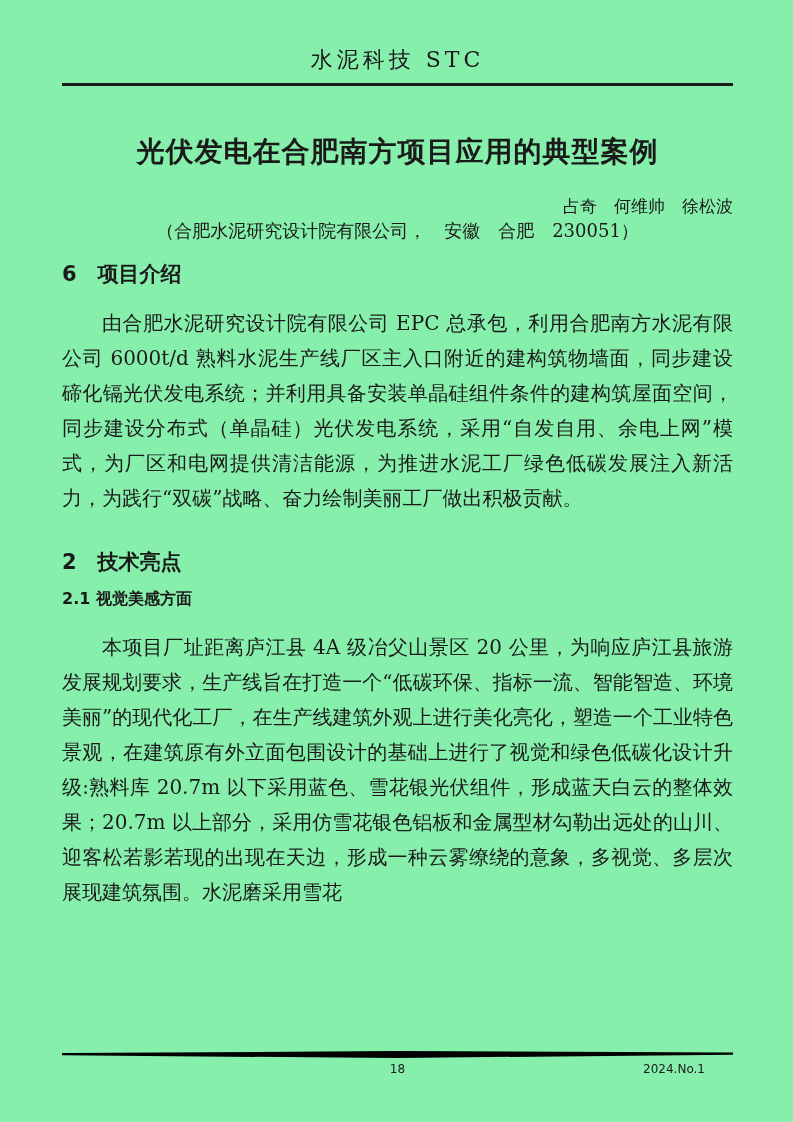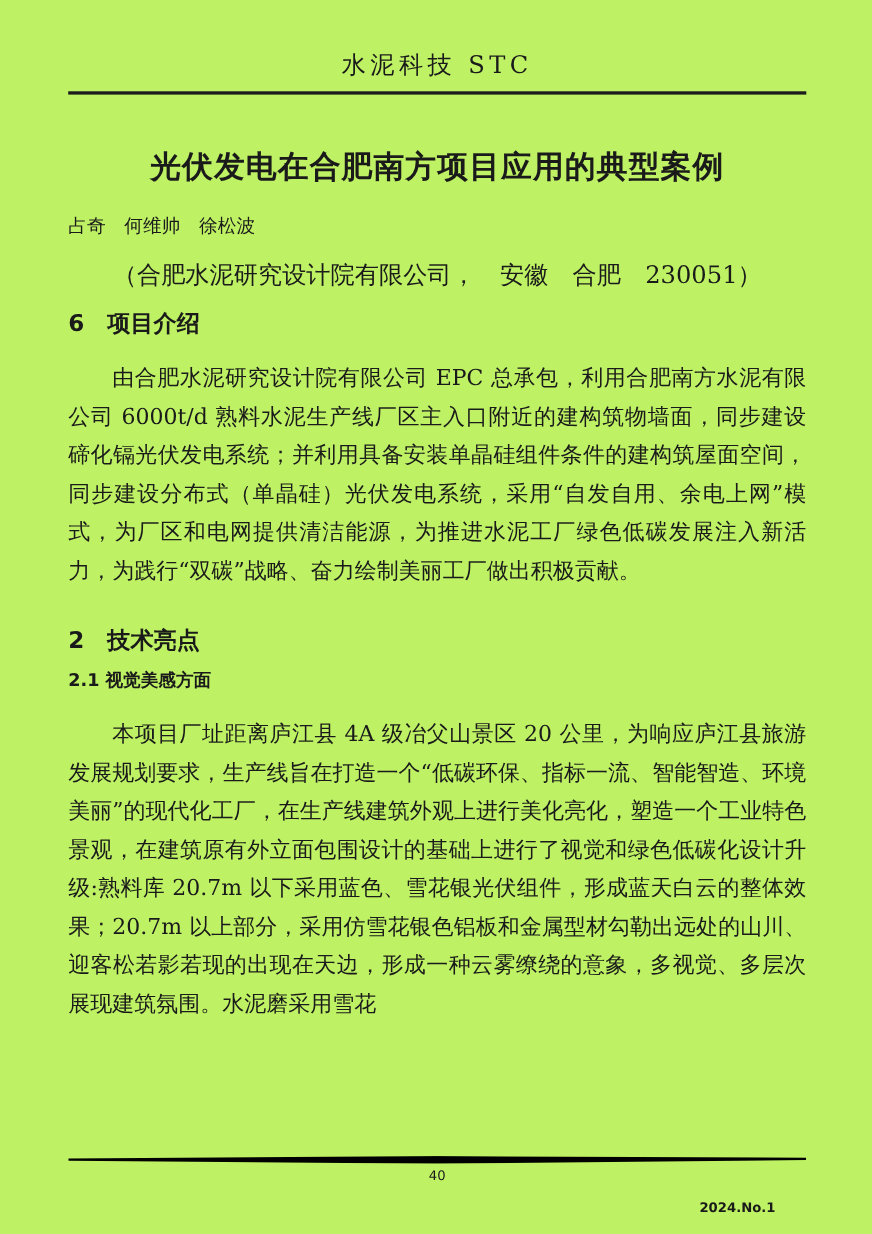--- a/index.html
+++ b/index.html
@@ -5,21 +5,21 @@
   html, body {
     margin: 0;
     padding: 0;
     background: #ffffff;
   }
   .page {
     position: relative;
     width: 793px;
     height: 1122px;
     margin: 0 auto;
-    background: #bef264;
+    background: #86efac;
     color: #1a1a1a;
     font-family: "DejaVu Serif", serif;
     overflow: hidden;
     box-sizing: border-box;
   }
   .content {
     position: absolute;
     left: 62px;
     right: 60px;
     top: 0;
@@ -41,29 +41,29 @@
     margin: 44px 0 0 0;
     text-align: center;
     font-family: "DejaVu Sans", sans-serif;
     font-size: 28px;
     line-height: 44px;
     font-weight: bold;
     letter-spacing: 1px;
   }
   .authors {
     margin-top: 20px;
-    text-align: left;
+    text-align: right;
     font-size: 17px;
     line-height: 24px;
     white-space: pre-wrap;
   }
   .affiliation {
-    margin-top: 20px;
+    margin-top: 0;
     text-align: center;
-    font-size: 22px;
+    font-size: 18px;
     line-height: 26px;
     white-space: pre-wrap;
   }
   .sec-heading {
     margin: 16px 0 0 0;
     font-family: "DejaVu Sans", sans-serif;
     font-size: 21px;
     line-height: 28px;
     font-weight: bold;
     white-space: pre-wrap;
@@ -106,22 +106,21 @@
     line-height: 18px;
   }
   .page-number {
     position: absolute;
     left: 50%;
     transform: translateX(-50%);
   }
   .issue-label {
     position: absolute;
     right: 28px;
-    font-weight: bold;
-    margin-top: 29px;
+    font-weight: normal;
   }
 </style>
 </head>
 <body>
 
 <div class="page">
   <div class="content">
 
     <div class="journal-header">水泥科技 STC</div>
 
@@ -142,16 +141,16 @@
 
     <h3 class="subsec-heading">2.1 视觉美感方面</h3>
 
     <p class="body-para">本项目厂址距离庐江县 4A 级冶父山景区 20 公里，为响应庐江县旅游发展规划要求，生产线旨在打造一个“低碳环保、指标一流、智能智造、环境美丽”的现代化工厂，在生产线建筑外观上进行美化亮化，塑造一个工业特色景观，在建筑原有外立面包围设计的基础上进行了视觉和绿色低碳化设计升级:熟料库 20.7m 以下采用蓝色、雪花银光伏组件，形成蓝天白云的整体效果；20.7m 以上部分，采用仿雪花银色铝板和金属型材勾勒出远处的山川、迎客松若影若现的出现在天边，形成一种云雾缭绕的意象，多视觉、多层次展现建筑氛围。水泥磨采用雪花</p>
 
   </div>
 
   <div class="footer-bar"></div>
 
   <div class="footer-row">
-    <span class="page-number">40</span>
+    <span class="page-number">18</span>
     <span class="issue-label">2024.No.1</span>
   </div>
 </div>
 
 </body></html>

